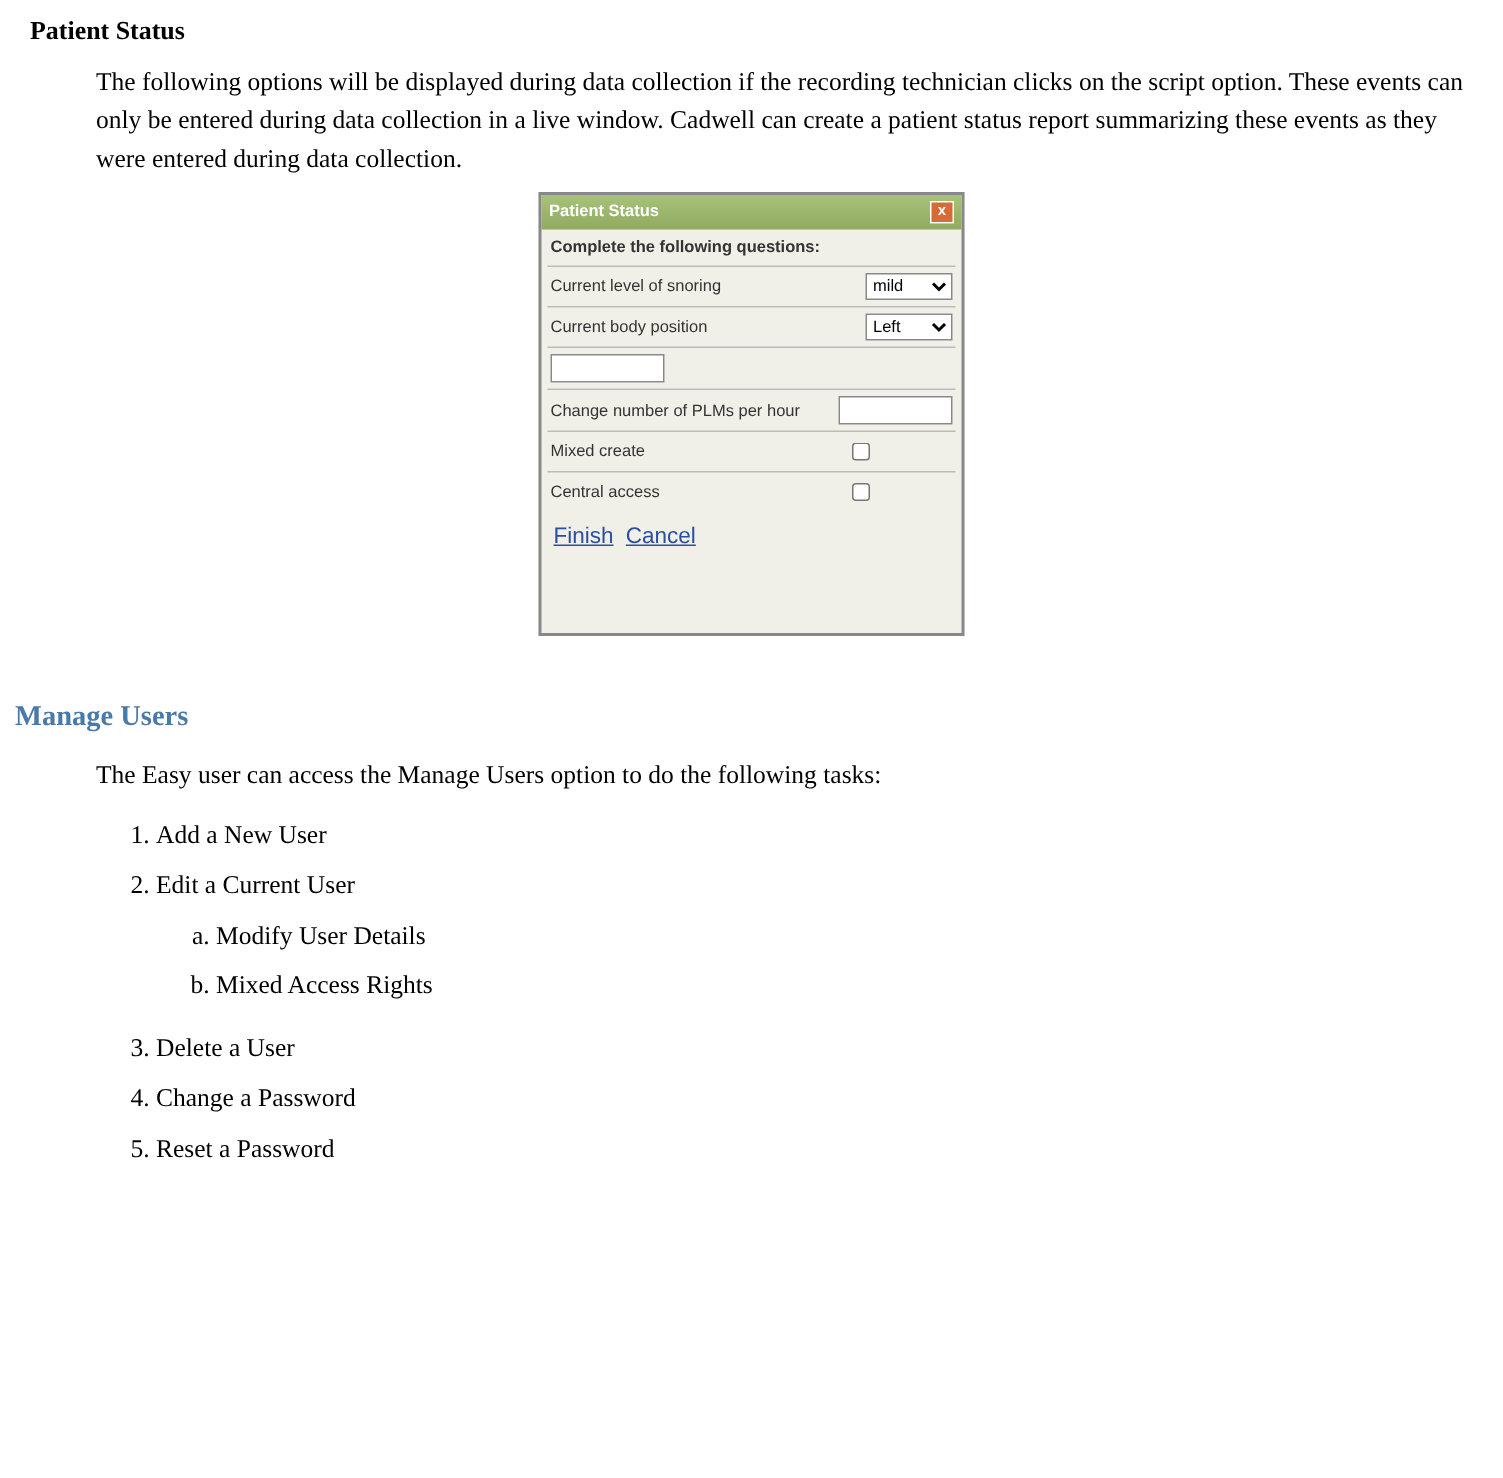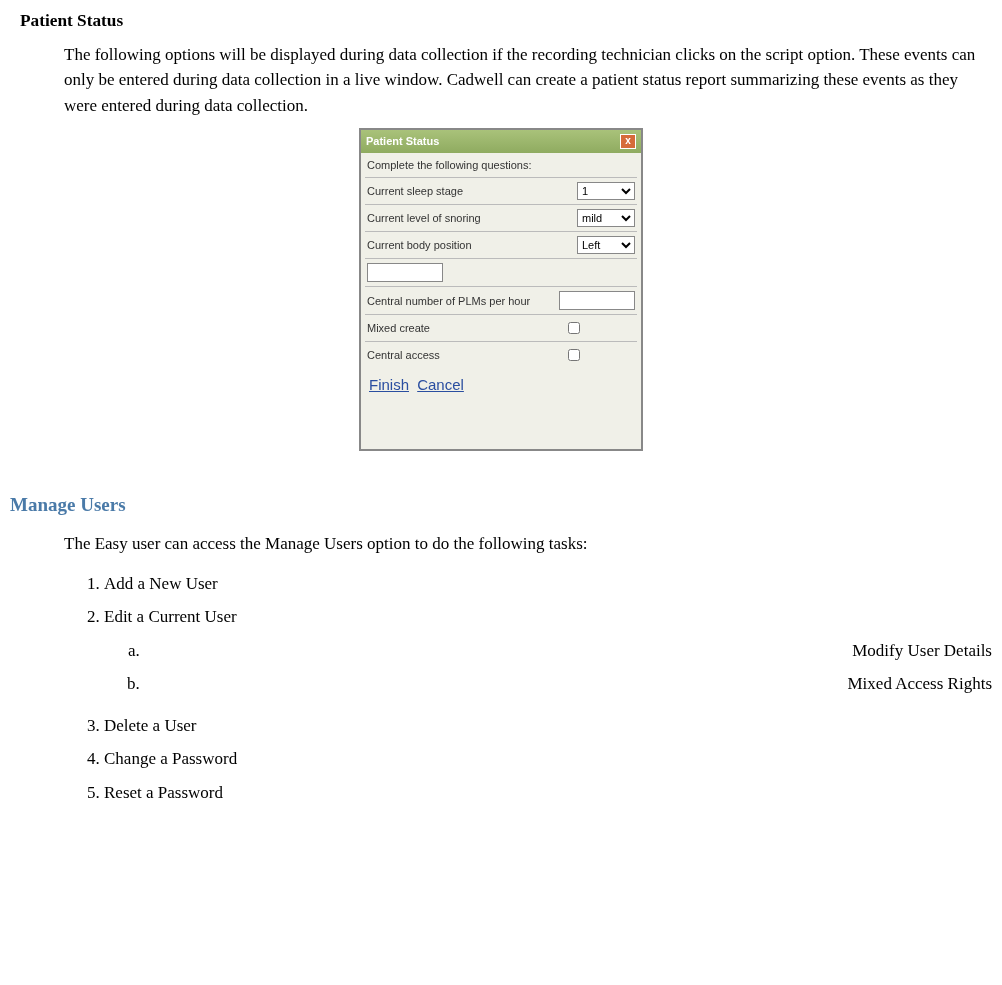--- a/index.html
+++ b/index.html
@@ -29,21 +29,20 @@
     margin: 6px 0 0 54px;
     padding-left: 40px;
   }
   ol.main-list > li {
     padding: 4px 0;
   }
   ol.sub-list {
     list-style-type: lower-alpha;
     margin: 4px 0 4px 0;
     padding-left: 40px;
-    text-align: right;
   }
   ol.sub-list > li {
     padding: 4px 0;
   }
   .dialog-wrap {
     width: 280px;
     margin: 10px auto 0 auto;
     border: 2px solid #888;
     background: #f0f0e8;
     font-family: Tahoma, Arial, sans-serif;
@@ -62,21 +61,21 @@
   .dlg-close {
     width: 14px; height: 13px;
     background: #d66b3a;
     color: #fff;
     text-align: center;
     line-height: 12px;
     font-size: 10px;
     border: 1px solid #fff;
   }
   .dlg-body { padding: 2px 4px; }
-  .dlg-prompt { padding: 2px 2px 4px 2px; }
+  .dlg-prompt { padding: 2px 2px 4px 2px; font-weight: bold; }
   .dlg-row {
     display: flex;
     align-items: center;
     border-top: 1px solid #bbb;
     padding: 4px 2px;
     min-height: 18px;
   }
   .dlg-row:first-of-type { border-top: 1px solid #bbb; }
   .dlg-label { flex: 1; line-height: 12px; }
   .dlg-select {
@@ -116,36 +115,32 @@
 
 <div class="dialog-wrap">
   <div class="dlg-title">
     <span>Patient Status</span>
     <span class="dlg-close">x</span>
   </div>
   <div class="dlg-body">
     <div class="dlg-prompt">Complete the following questions:</div>
 
     <div class="dlg-row">
-      <span class="dlg-label">Current sleep stage</span>
-      <select class="dlg-select"><option>1</option></select>
-    </div>
-    <div class="dlg-row">
       <span class="dlg-label">Current level of snoring</span>
       <select class="dlg-select"><option>mild</option></select>
     </div>
     <div class="dlg-row">
       <span class="dlg-label">Current body position</span>
       <select class="dlg-select"><option>Left</option></select>
     </div>
     <div class="dlg-row">
       <input class="dlg-text" value="" style="">
     </div>
     <div class="dlg-row">
-      <span class="dlg-label">Central number of PLMs per hour</span>
+      <span class="dlg-label">Change number of PLMs per hour</span>
       <input class="dlg-text" value="" style="">
     </div>
     <div class="dlg-row">
       <span class="dlg-label">Mixed create</span>
       <input type="checkbox" class="dlg-check" style="">
     </div>
     <div class="dlg-row">
       <span class="dlg-label">Central access</span>
       <input type="checkbox" class="dlg-check" style="">
     </div>

